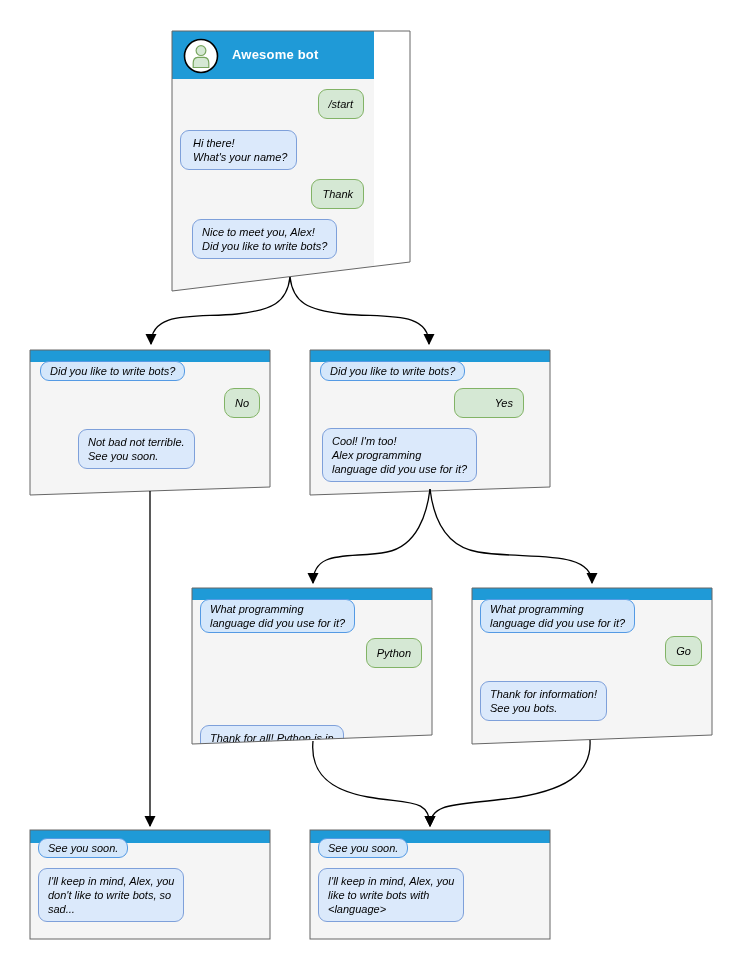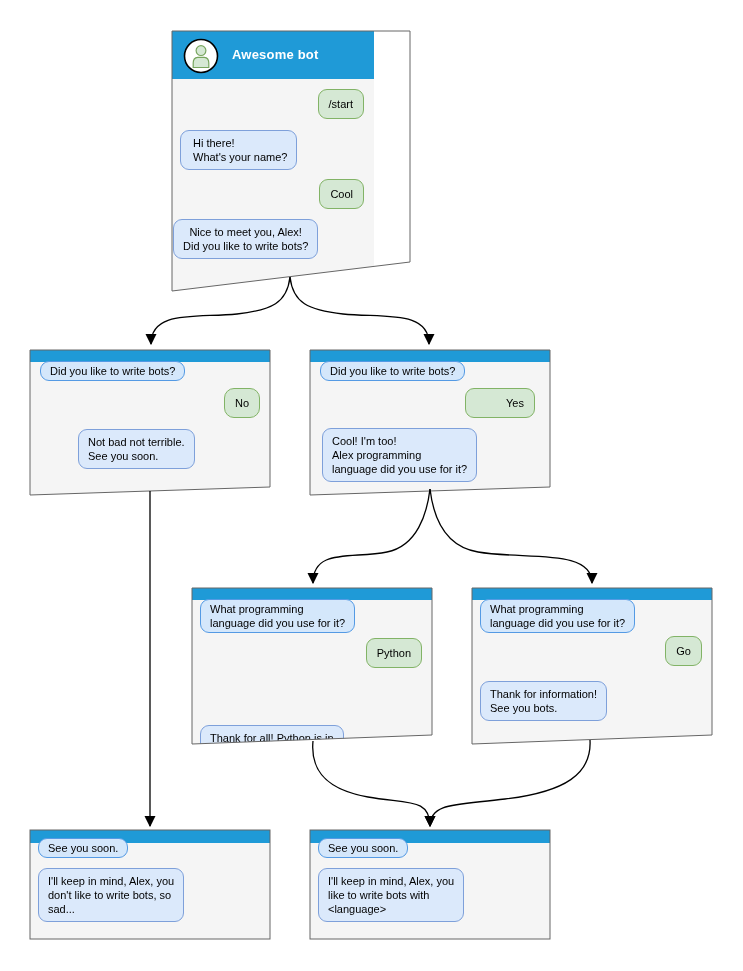--- a/index.html
+++ b/index.html
@@ -11,21 +11,21 @@
   .hdr{position:absolute;left:0;top:0;right:0;background:#1f9ad7;}
   .hdr.big{height:48px;}
   .hdr.small{height:12px;}
   .title{
     position:absolute;left:60px;top:0;height:48px;line-height:48px;
     color:#ffffff;font-weight:bold;font-size:13px;letter-spacing:.2px;
   }
   .avatar{position:absolute;left:11px;top:7px;width:36px;height:36px;}
   .bubble{
     position:absolute;font-size:11px;line-height:14px;border-radius:9px;
-    white-space:pre;color:#000;box-sizing:border-box;
+    white-space:pre;color:#000;box-sizing:border-box;font-style:italic;
   }
   .bot{background:#dbe9fb;border:1px solid #7ea0da;padding:5px 9px;}
   .q{background:#d4e7fb;border:1px solid #549ae4;padding:2px 9px;}
   .user{background:#d5e8d4;border:1px solid #82b366;padding:7px 10px;}
   #overlay{position:absolute;left:0;top:0;width:743px;height:971px;pointer-events:none;}
 </style>
 </head>
 <body>
 
 <div id="canvas">
@@ -36,39 +36,39 @@
       <svg class="avatar" viewBox="0 0 36 36">
         <circle cx="18" cy="18" r="16.5" fill="#ffffff" stroke="#000000" stroke-width="1.6"></circle>
         <circle cx="18" cy="12.6" r="4.9" fill="#d5e8d4" stroke="#77a55e" stroke-width="1.2"></circle>
         <path d="M10.2 29.5 L10.2 25 Q10.2 19.6 14.6 19.3 L21.4 19.3 Q25.8 19.6 25.8 25 L25.8 29.5 Z" fill="#d5e8d4" stroke="#77a55e" stroke-width="1.2"></path>
       </svg>
       <span class="title">Awesome bot</span>
     </div>
     <div class="bubble user" style="right:10px;top:58px;">/start</div>
     <div class="bubble bot" style="left:8px;top:99px;padding-left:12px;">Hi there!
 What's your name?</div>
-    <div class="bubble user" style="right:10px;top:148px;">Cool</div>
-    <div class="bubble bot" style="left:1px;top:188px;text-align:center;">Nice to meet you, Alex!
+    <div class="bubble user" style="right:10px;top:148px;">Thank</div>
+    <div class="bubble bot" style="left:20px;top:188px;">Nice to meet you, Alex!
 Did you like to write bots?</div>
   </div>
 
   <div class="window" style="left:30px;top:350px;width:240px;height:145px;
               clip-path:polygon(0px 0px,240px 0px,240px 137px,0px 145px);">
     <div class="hdr small"></div>
     <div class="bubble q" style="left:10px;top:11px;">Did you like to write bots?</div>
     <div class="bubble user" style="right:10px;top:38px;border-radius:10px;">No</div>
     <div class="bubble bot" style="left:12px;top:79px;margin-left:36px;">Not bad not terrible.
 See you soon.</div>
   </div>
 
   <div class="window" style="left:310px;top:350px;width:240px;height:145px;
               clip-path:polygon(0px 0px,240px 0px,240px 137px,0px 145px);">
     <div class="hdr small"></div>
     <div class="bubble q" style="left:10px;top:11px;">Did you like to write bots?</div>
-    <div class="bubble user" style="right:15px;top:38px;padding-left:40px;">Yes</div>
+    <div class="bubble user" style="right:26px;top:38px;padding-left:40px;">Yes</div>
     <div class="bubble bot" style="left:12px;top:78px;">Cool! I'm too!
 Alex programming
 language did you use for it?</div>
   </div>
 
   <div class="window" style="left:192px;top:588px;width:240px;height:156px;
               clip-path:polygon(0px 0px,240px 0px,240px 147px,0px 156px);">
     <div class="hdr small"></div>
     <div class="bubble q" style="left:8px;top:11px;">What programming
 language did you use for it?</div>

